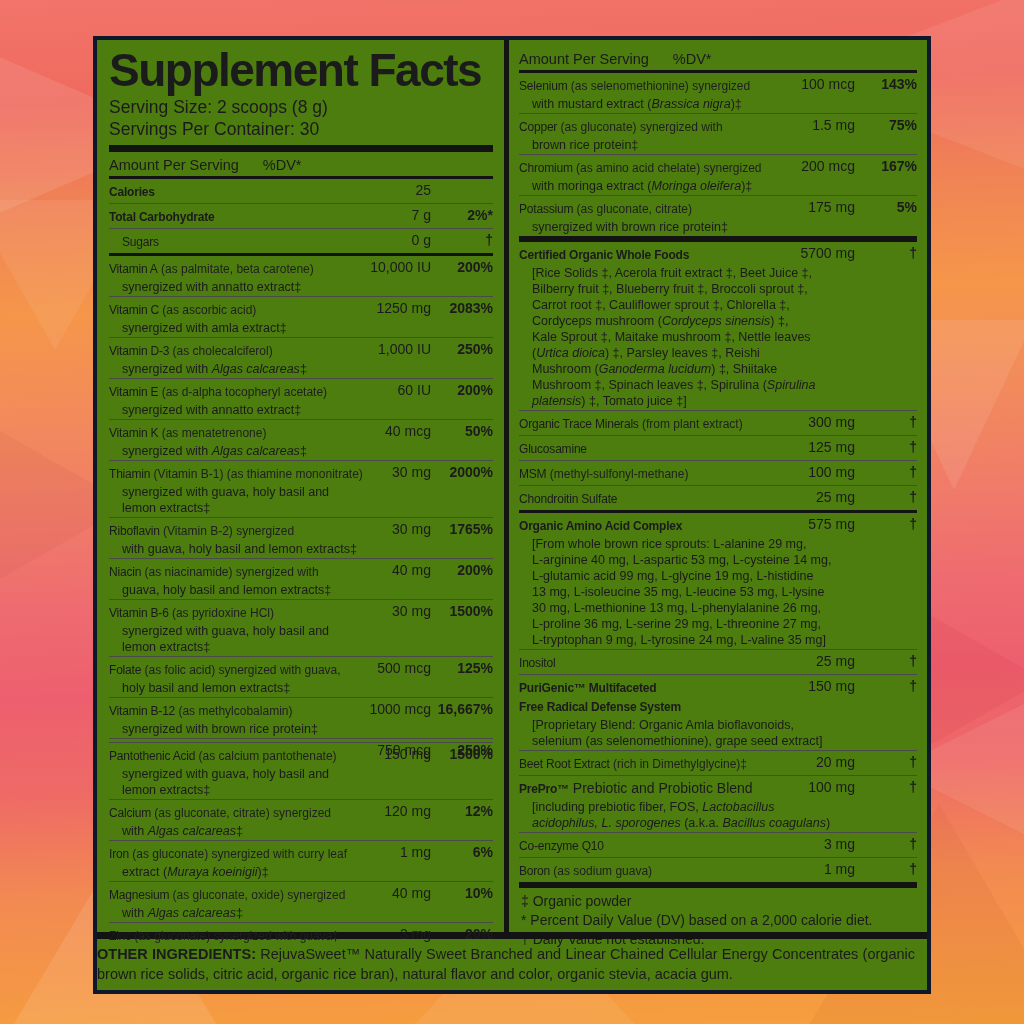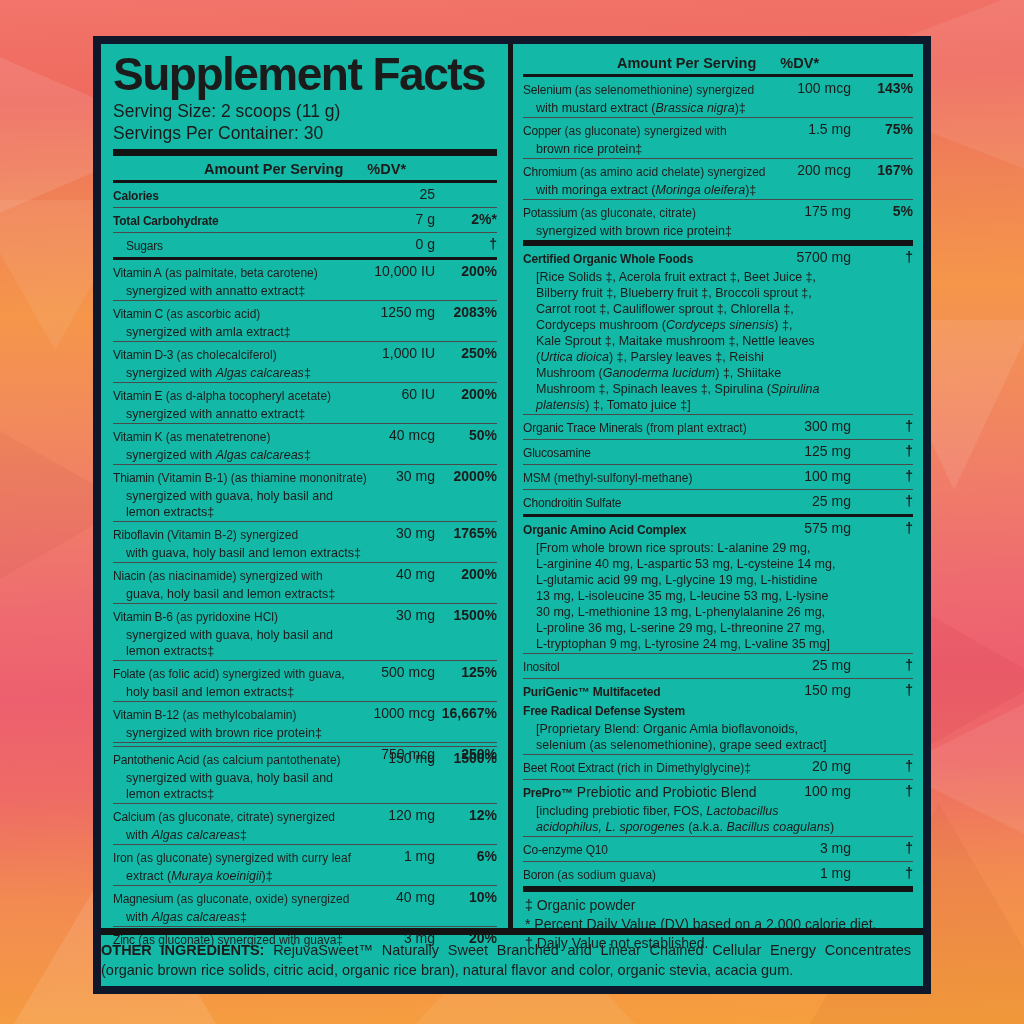--- a/index.html
+++ b/index.html
@@ -24,34 +24,34 @@
   .tri:nth-of-type(5){left:-10px;bottom:-40px;width:250px;height:210px;background:rgba(255,255,255,.10);clip-path:polygon(50% 0,0 100%,100% 100%);}
   .tri:nth-of-type(6){right:-50px;bottom:-10px;width:270px;height:230px;background:rgba(180,70,20,.08);clip-path:polygon(50% 0,0 100%,100% 100%);}
   .tri:nth-of-type(7){left:370px;bottom:-50px;width:310px;height:170px;background:rgba(255,255,255,.07);clip-path:polygon(50% 0,0 100%,100% 100%);}
   .tri:nth-of-type(8){right:-20px;top:600px;width:140px;height:160px;background:rgba(210,40,60,.10);clip-path:polygon(0 0,100% 50%,0 100%);}
   .tri:nth-of-type(9){left:-30px;top:200px;width:170px;height:150px;background:rgba(255,255,255,.07);clip-path:polygon(0 0,100% 0,50% 100%);}
   .tri:nth-of-type(10){right:-20px;bottom:180px;width:150px;height:150px;background:rgba(255,255,255,.08);clip-path:polygon(100% 0,0 50%,100% 100%);}
 
   
   .panel{
     position:absolute;left:93px;top:36px;width:838px;height:958px;
-    background:#14b8a6;border:8px solid #0f172a;box-sizing:border-box;
+    background:#4d7c0f;border:4px solid #0f172a;box-sizing:border-box;
     color:#1b1b1b;overflow:hidden;display:flex;flex-direction:column;
   }
   .cols{display:flex;flex:1;min-height:0;}
   .col{box-sizing:border-box;}
   .col-left{width:407px;padding:6px 11px 0 12px;}
   .col-right{flex:1;border-left:5px solid #131313;padding:6px 10px 0 10px;display:flex;flex-direction:column;}
 
   .title{font-size:46px;font-weight:bold;letter-spacing:-1.5px;line-height:44px;margin:2px 0 4px 0;white-space:nowrap;}
   .serv{font-size:17.5px;line-height:22px;}
 
-  .hdr{display:flex;justify-content:center;align-items:flex-end;
+  .hdr{display:flex;justify-content:flex-start;align-items:flex-end;
        padding:4px 0 2px 0;border-bottom:3px solid #131313;
-       font-weight:bold;font-size:14.5px;line-height:18px;}
+       font-weight:normal;font-size:14.5px;line-height:18px;}
   .hdr-bar{border-top:7px solid #131313;margin-top:5px;}
   .hamt{margin-right:24px;}
 
   .row{position:relative;padding:2px 0 1px 0;}
   .s0{border-top:0;}
   .s1{border-top:1.5px solid #4a4a4a;}
   .s2{border-top:3.5px solid #131313;}
   .s3{border-top:6px solid #131313;}
   .nb{line-height:19px;}
   .nb.ind{padding-left:13px;}
@@ -86,21 +86,21 @@
   <div class="tri"></div>
   <div class="tri"></div>
   <div class="tri"></div>
 </div>
 
 <div class="panel">
   <div class="cols">
 
     <div class="col col-left">
       <div class="title">Supplement Facts</div>
-      <div class="serv">Serving Size: 2 scoops (11 g)</div>
+      <div class="serv">Serving Size: 2 scoops (8 g)</div>
       <div class="serv">Servings Per Container: 30</div>
       <div class="hdr hdr-bar">
         <span class="hamt">Amount Per Serving</span>
         <span class="hdv">%DV*</span>
       </div>
       <div id="left-rows">
           <div class="row s0">
             <div class="nb"><span class="nm bold">Calories</span></div>
             <span class="amt">25</span>
             <span class="dv"></span>

